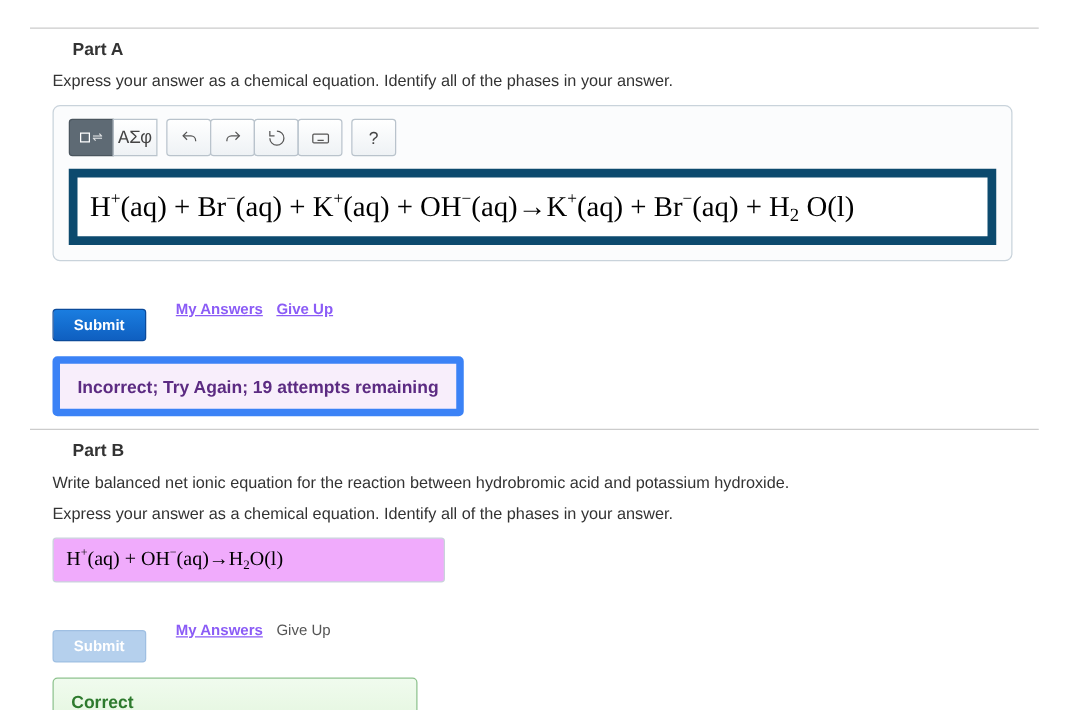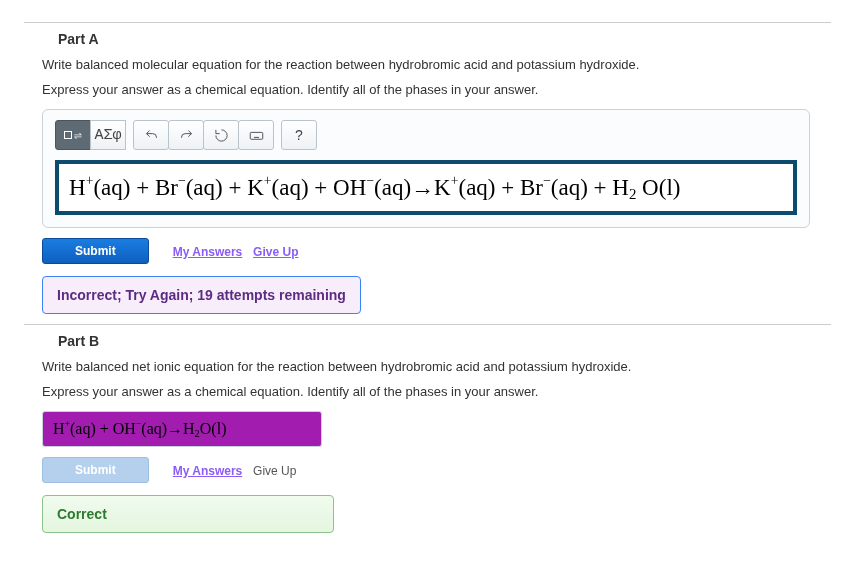--- a/index.html
+++ b/index.html
@@ -58,75 +58,76 @@
     background: #5e6a74;
     color: #fff;
     border-color: #4a555e;
     border-radius: 3px 0 0 3px;
   }
   .tool-gap { width: 8px; }
   .tool-btn.rounded { border-radius: 3px; }
   .greek { font-family: Liberation Mono, monospace; font-size: 15px; }
   .equation-box {
     margin: 2px 12px 12px 12px;
-    border: 4px solid #0c4a6e;
+    border: 7px solid #0c4a6e;
     background: #fff;
     padding: 8px 10px;
     font-family: "Times New Roman", Times, serif;
     font-size: 23px;
     line-height: 1.35;
     white-space: nowrap;
     color: #000;
   }
   .equation-small {
     border: 1px solid #c9d3db;
-    background: #a21caf;
+    background: #f0abfc;
     border-radius: 3px;
     padding: 8px 10px;
     font-family: "Times New Roman", Times, serif;
     font-size: 16px;
     color: #000;
-    width: 280px;
+    width: 314px;
     margin-bottom: 6px;
   }
   .sup { font-size: 0.6em; position: relative; top: -0.75em; }
   .sub { font-size: 0.65em; position: relative; bottom: -0.25em; }
   .action-row {
     display: flex;
     align-items: center;
     gap: 24px;
     margin-top: 10px;
     margin-bottom: 12px;
   }
   .submit-btn {
     background: linear-gradient(#1a7de0, #0f5fc0);
     color: #fff;
     border: 1px solid #0b4a9a;
     border-radius: 3px;
     font-weight: bold;
     font-size: 12px;
-    padding: 5px 32px;
+    padding: 5px 16px;
     cursor: pointer;
+    margin-top: 28px;
   }
   .submit-btn.disabled {
     background: #a9c8ea;
     border-color: #8fb5de;
     cursor: default;
     opacity: 0.85;
   }
   .link {
     color: #8b5cf6;
     font-size: 12px;
     font-weight: bold;
     text-decoration: underline;
     cursor: pointer;
   }
   .link.plain { font-weight: normal; color: #555; text-decoration: none; }
   .feedback-incorrect {
-    border: 1px solid #3b82f6;
+    border: 6px solid #3b82f6;
     background: #f8eefb;
     color: #5c2b82;
     font-weight: bold;
     font-size: 14px;
     padding: 10px 14px;
     border-radius: 4px;
     display: inline-block;
   }
   .feedback-correct {
     border: 1px solid #8cc28c;
@@ -143,21 +144,20 @@
   }
   .tool-template .sq { width:8px; height:8px; border:1px solid #fff; display:inline-block; }
   svg.icon { width:15px; height:15px; stroke:#555; fill:none; stroke-width:1.6; }
 </style>
 </head>
 <body>
 
 <hr class="part-divider">
 <div class="part-title">Part A</div>
 <div class="part-body">
-  <div class="prompt">Write balanced molecular equation for the reaction between hydrobromic acid and potassium hydroxide.</div>
   <div class="prompt-bold">Express your answer as a chemical equation. Identify all of the phases in your answer.</div>
 
   <div class="answer-panel">
     <div class="toolbar">
       <div class="tool-btn dark">
         <span class="tool-template">
           <span class="sq"></span>
             <span style="opacity:.8">⇌</span>
         </span>
       </div>

